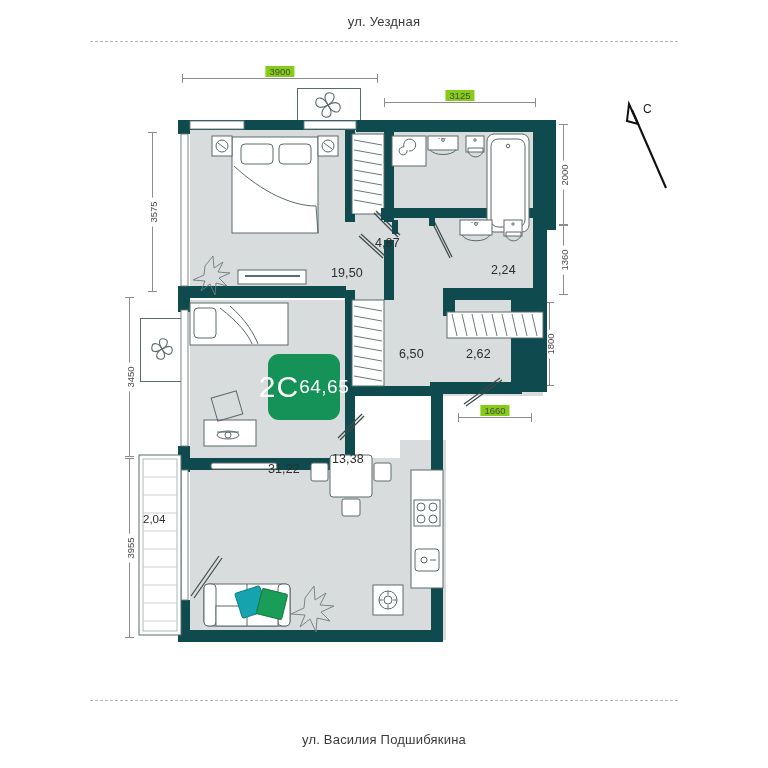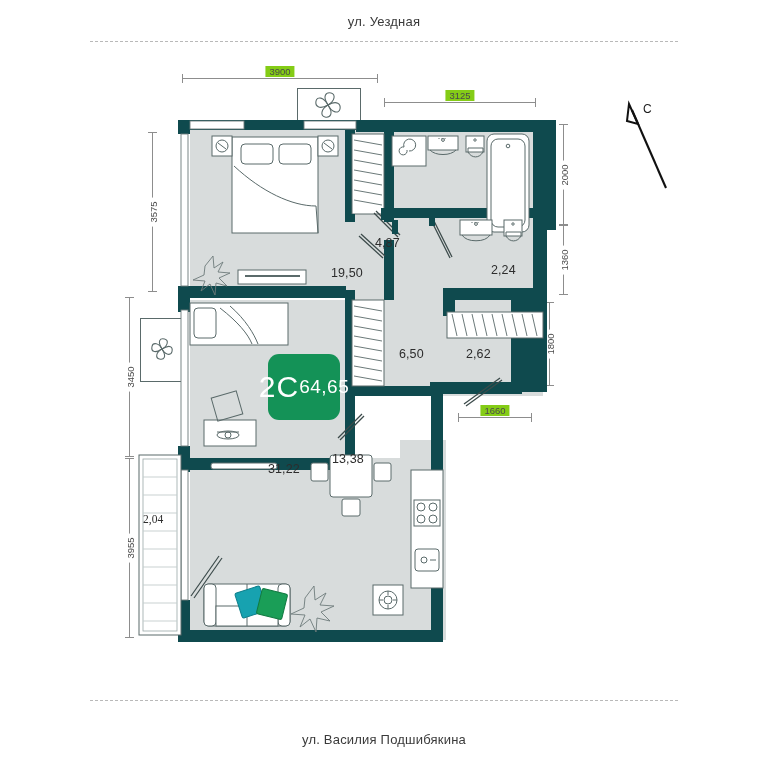--- a/index.html
+++ b/index.html
@@ -38,21 +38,21 @@
   .dim-v .txt{
     position:absolute;left:50%;top:50%;
     transform:translate(-50%,-50%) rotate(-90deg);
     background:#fff;padding:0 4px;font-size:9.5px;color:#4a4a4a;white-space:nowrap;
   }
   .thin{border:1px solid #5a6a6a;background:#fff;}
 
   .area{
     font-size:12.5px;color:#2d2d2d;white-space:nowrap;letter-spacing:.1px;
   }
-  .small-area{font-size:11.5px;color:#2d2d2d;white-space:nowrap;font-family:Liberation Serif, serif;}
+  .small-area{font-size:11.5px;color:#2d2d2d;white-space:nowrap;}
 
   
   #badge{
     background:#149257;border-radius:11px;color:#fff;
     display:flex;flex-direction:row;align-items:center;justify-content:center;
     box-shadow:0 0 0 0 rgba(0,0,0,0);
   }
   #badge .rooms{font-size:30px;line-height:30px;font-weight:400;letter-spacing:1px;}
   #badge .sep{width:58px;height:1px;background:#bfe8d4;margin:3px 0 2px;}
   #badge .sqm{font-size:19px;line-height:24px;font-weight:400;letter-spacing:.5px;}

